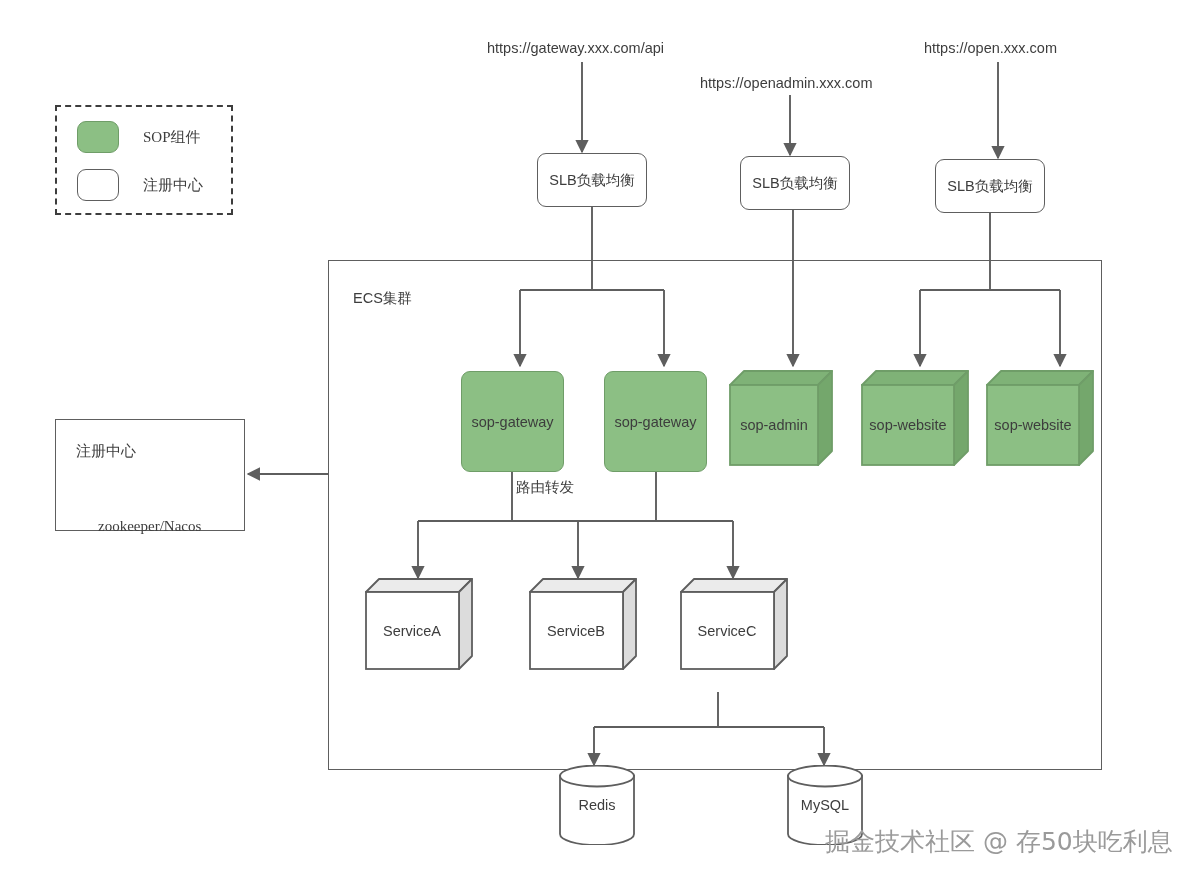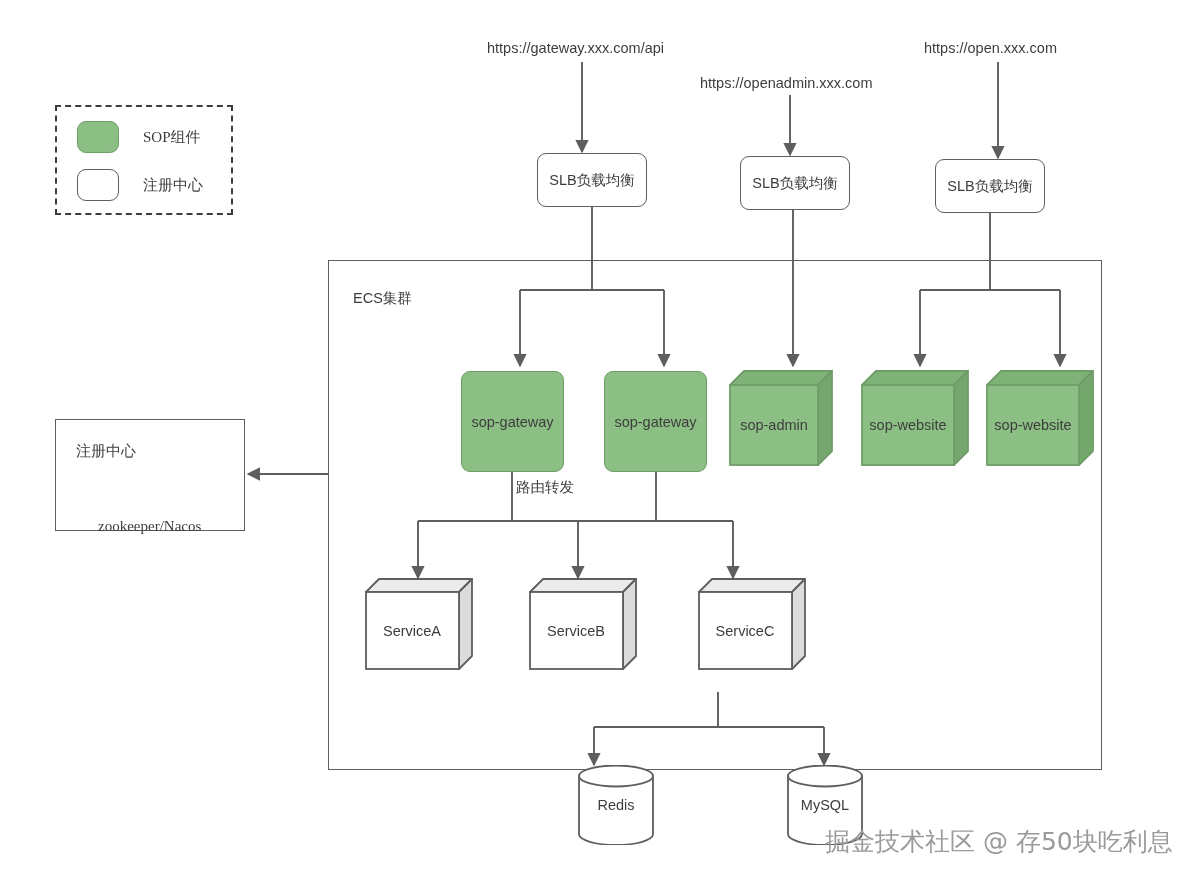--- a/index.html
+++ b/index.html
@@ -276,30 +276,30 @@
 
   <div class="cube" style="left:529px; top:578px;">
     <svg width="108" height="92" viewBox="0 0 108 92" xmlns="http://www.w3.org/2000/svg">
       <polygon points="1,14 14,1 107,1 94,14" fill="#ebebeb" stroke="#5e5e5e" stroke-width="1.8" stroke-linejoin="round"></polygon>
       <polygon points="94,14 107,1 107,78 94,91" fill="#dcdcdc" stroke="#5e5e5e" stroke-width="1.8" stroke-linejoin="round"></polygon>
       <rect x="1" y="14" width="93" height="77" fill="#ffffff" stroke="#5e5e5e" stroke-width="1.8"></rect>
     </svg>
     <span class="cube-text">ServiceB</span>
   </div>
 
-  <div class="cube" style="left:680px; top:578px;margin-left:18px;">
+  <div class="cube" style="left:680px; top:578px;">
     <svg width="108" height="92" viewBox="0 0 108 92" xmlns="http://www.w3.org/2000/svg">
       <polygon points="1,14 14,1 107,1 94,14" fill="#ebebeb" stroke="#5e5e5e" stroke-width="1.8" stroke-linejoin="round"></polygon>
       <polygon points="94,14 107,1 107,78 94,91" fill="#dcdcdc" stroke="#5e5e5e" stroke-width="1.8" stroke-linejoin="round"></polygon>
       <rect x="1" y="14" width="93" height="77" fill="#ffffff" stroke="#5e5e5e" stroke-width="1.8"></rect>
     </svg>
     <span class="cube-text">ServiceC</span>
   </div>
 
-  <div class="cyl" style="left:578px; top:765px;">
+  <div class="cyl" style="left:559px; top:765px;">
     <svg width="76" height="80" viewBox="0 0 76 80" xmlns="http://www.w3.org/2000/svg">
       <path d="M 1 11 L 1 69 A 37 11 0 0 0 75 69 L 75 11 Z" fill="#ffffff" stroke="#5e5e5e" stroke-width="1.8"></path>
       <ellipse cx="38" cy="11" rx="37" ry="10.5" fill="#ffffff" stroke="#5e5e5e" stroke-width="1.8"></ellipse>
     </svg>
     <span class="cyl-text">Redis</span>
   </div>
 
   <div class="cyl" style="left:787px; top:765px;">
     <svg width="76" height="80" viewBox="0 0 76 80" xmlns="http://www.w3.org/2000/svg">
       <path d="M 1 11 L 1 69 A 37 11 0 0 0 75 69 L 75 11 Z" fill="#ffffff" stroke="#5e5e5e" stroke-width="1.8"></path>

